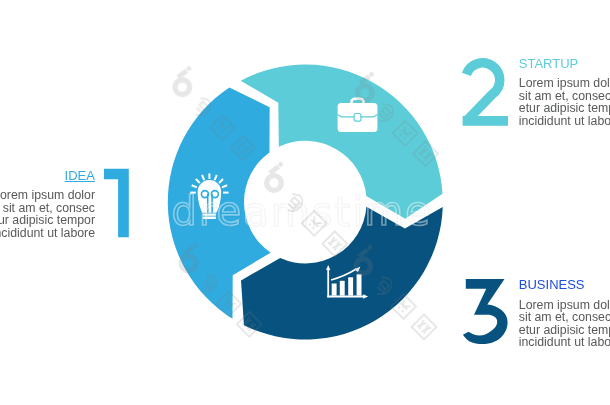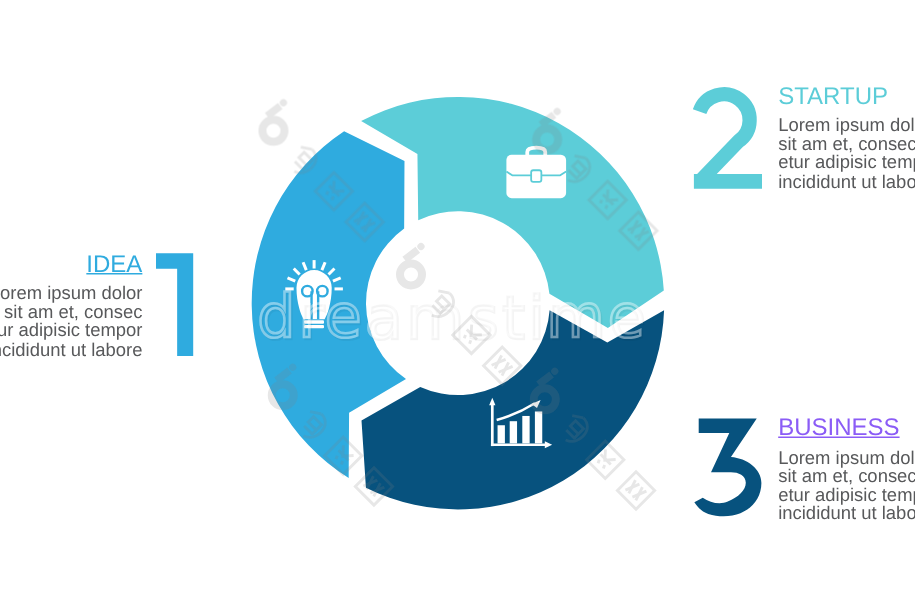--- a/index.html
+++ b/index.html
@@ -1,28 +1,28 @@
 <!DOCTYPE html>
 <html><head>
 <meta charset="utf-8">
 <title>Infographic</title>
 <style>
   html,body{margin:0;padding:0;background:#fff;}
   body{width:610px;height:405px;overflow:hidden;font-family:"Liberation Sans",sans-serif;}
   #stage{position:relative;width:610px;height:405px;background:#fff;overflow:hidden;}
   svg{display:block;position:absolute;left:0;top:0;}
-  .step-title{position:absolute;font-size:16px;line-height:1;white-space:nowrap;}
+  .step-title{position:absolute;font-size:13px;line-height:1;white-space:nowrap;}
   .step-body{position:absolute;font-size:12.3px;line-height:12.5px;color:#58595b;white-space:nowrap;}
   .right-al{text-align:right;}
   #wm-word text, #wm-word-shadow, #wm-word-main{font-family:"DejaVu Sans",sans-serif;font-size:40px;letter-spacing:2.0px;}
   #ttl-idea{right:515.1px;top:168.9px;color:#2fabdf;text-decoration:underline;}
   #bdy-idea{right:515.0px;top:189.0px;}
   #ttl-startup{left:518.8px;top:57.2px;color:#5ccdd8;}
   #bdy-startup{left:518.8px;top:77.0px;}
-  #ttl-business{left:518.8px;top:278.3px;color:#8b5cf6;text-decoration:underline;}
+  #ttl-business{left:518.8px;top:278.3px;color:#1d4ed8;}
   #bdy-business{left:518.8px;top:298.6px;}
 </style>
 </head>
 <body>
 
 <div id="stage">
 
   <svg id="donut" width="610" height="405" viewBox="0 0 610 405">
     <g id="segments">
         <path d="M270.67,252.68 A61.3,61.3 0 0 1 269.44,152.38 L269.66,107.28 L229.41,87.44 A137.5,137.5 0 0 0 232.44,318.71 L232.72,275.19 Z" fill="#2fabdf"></path>

